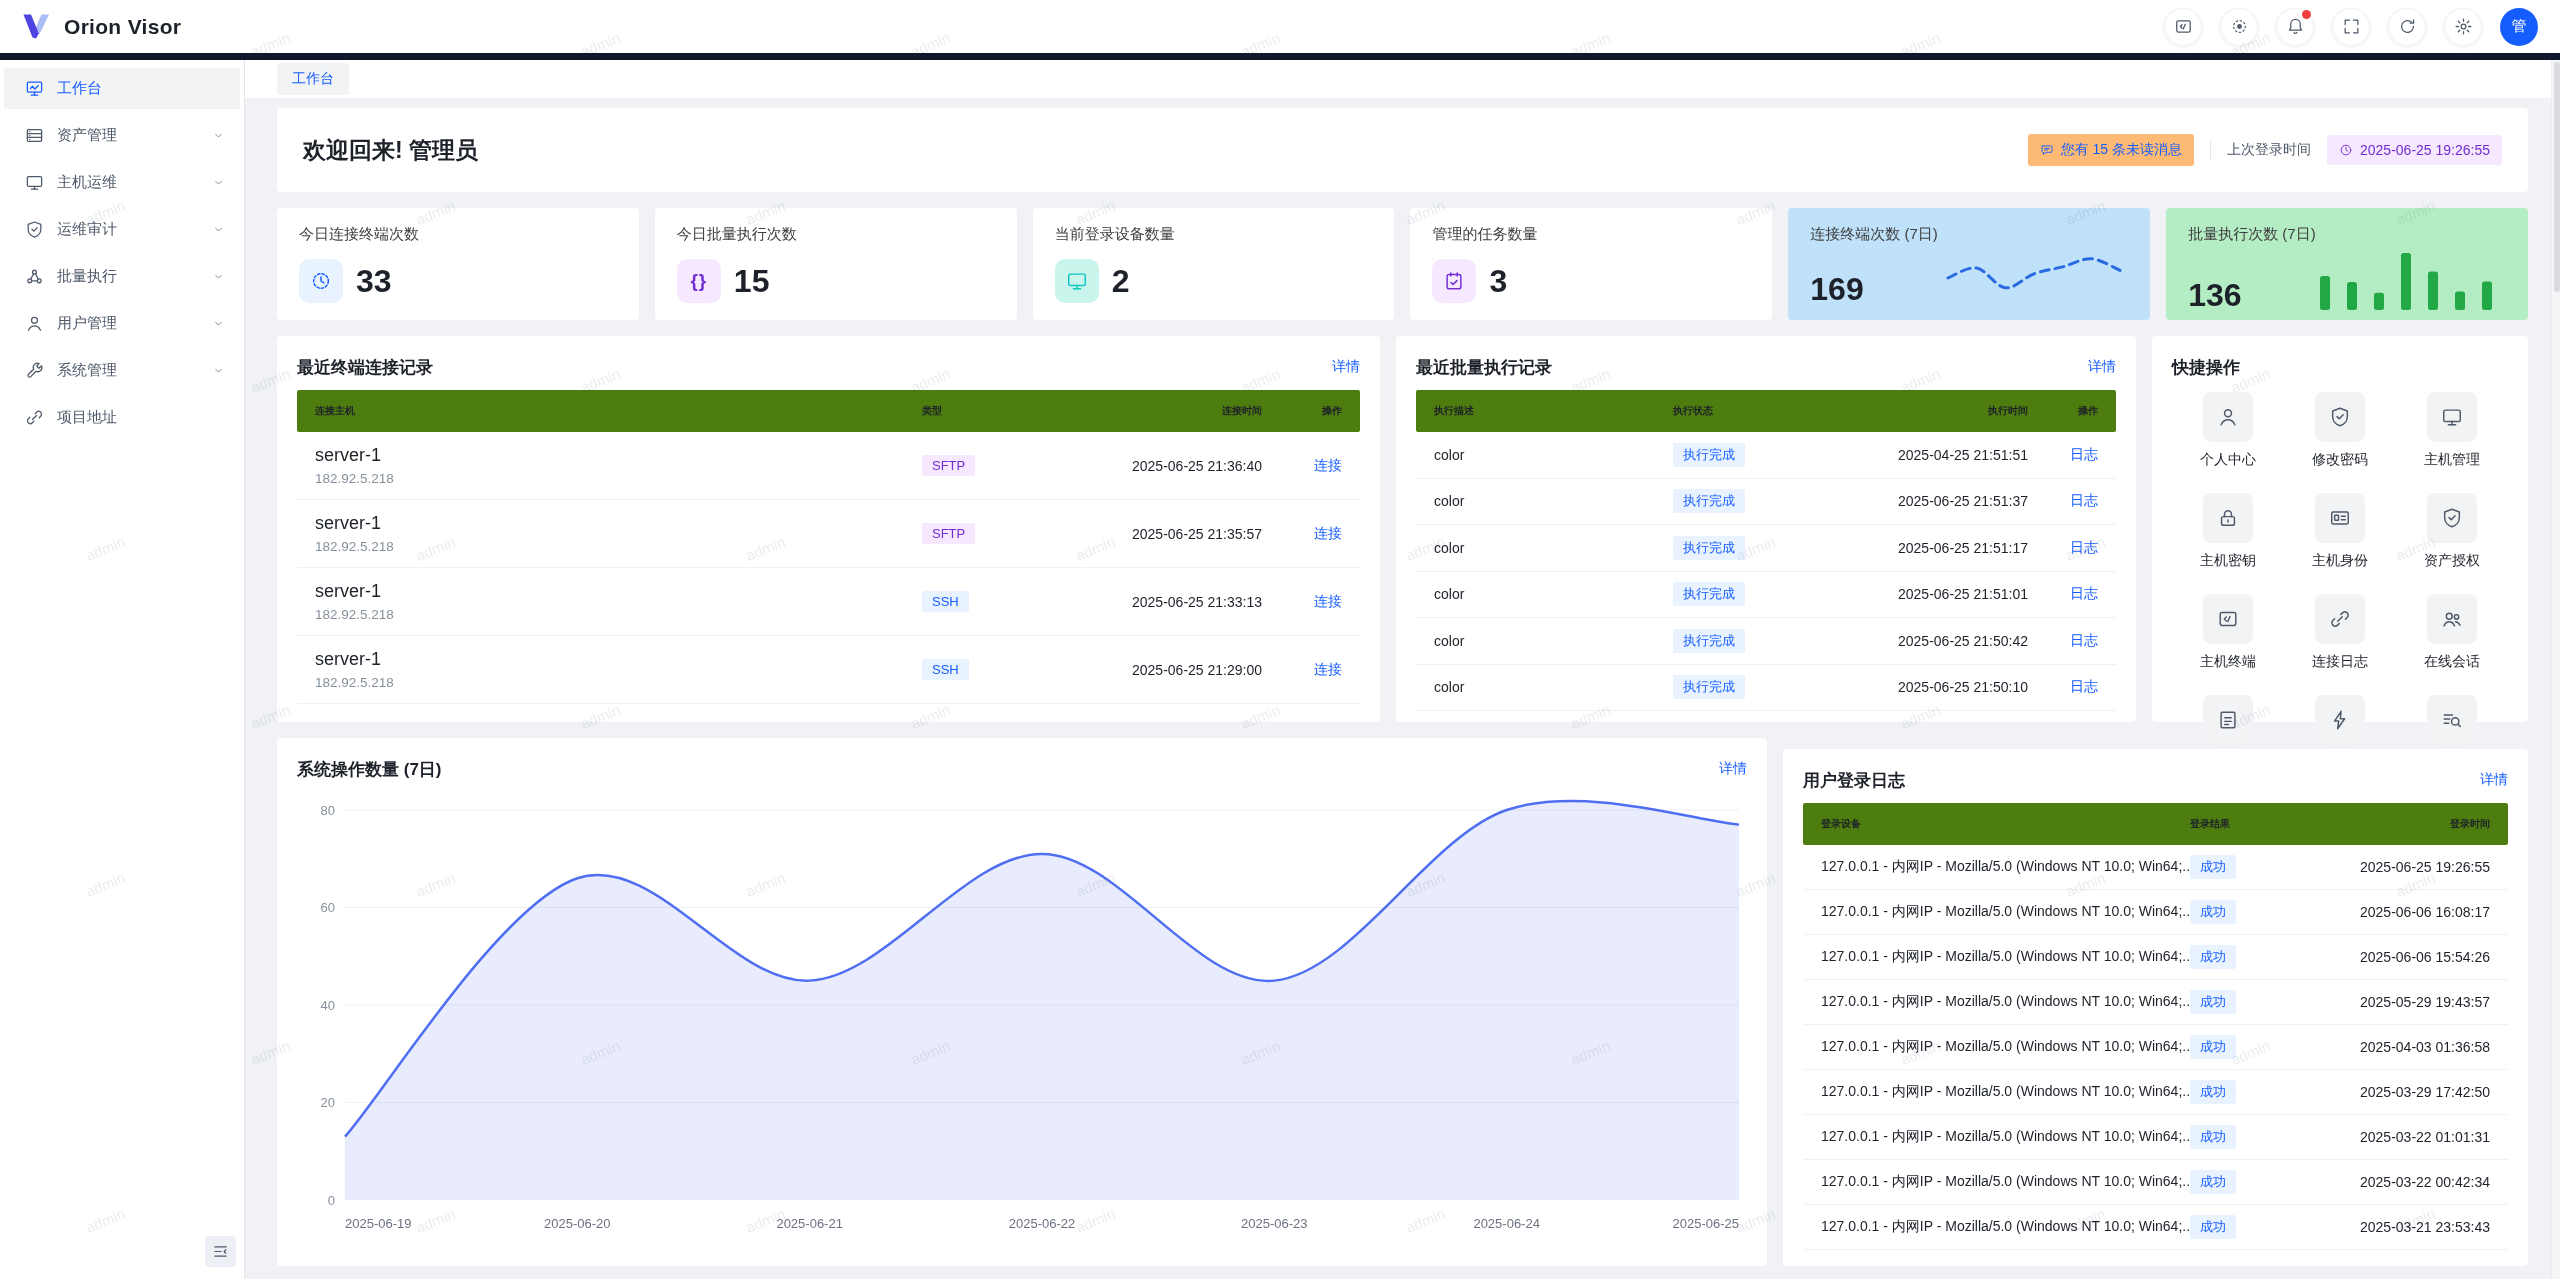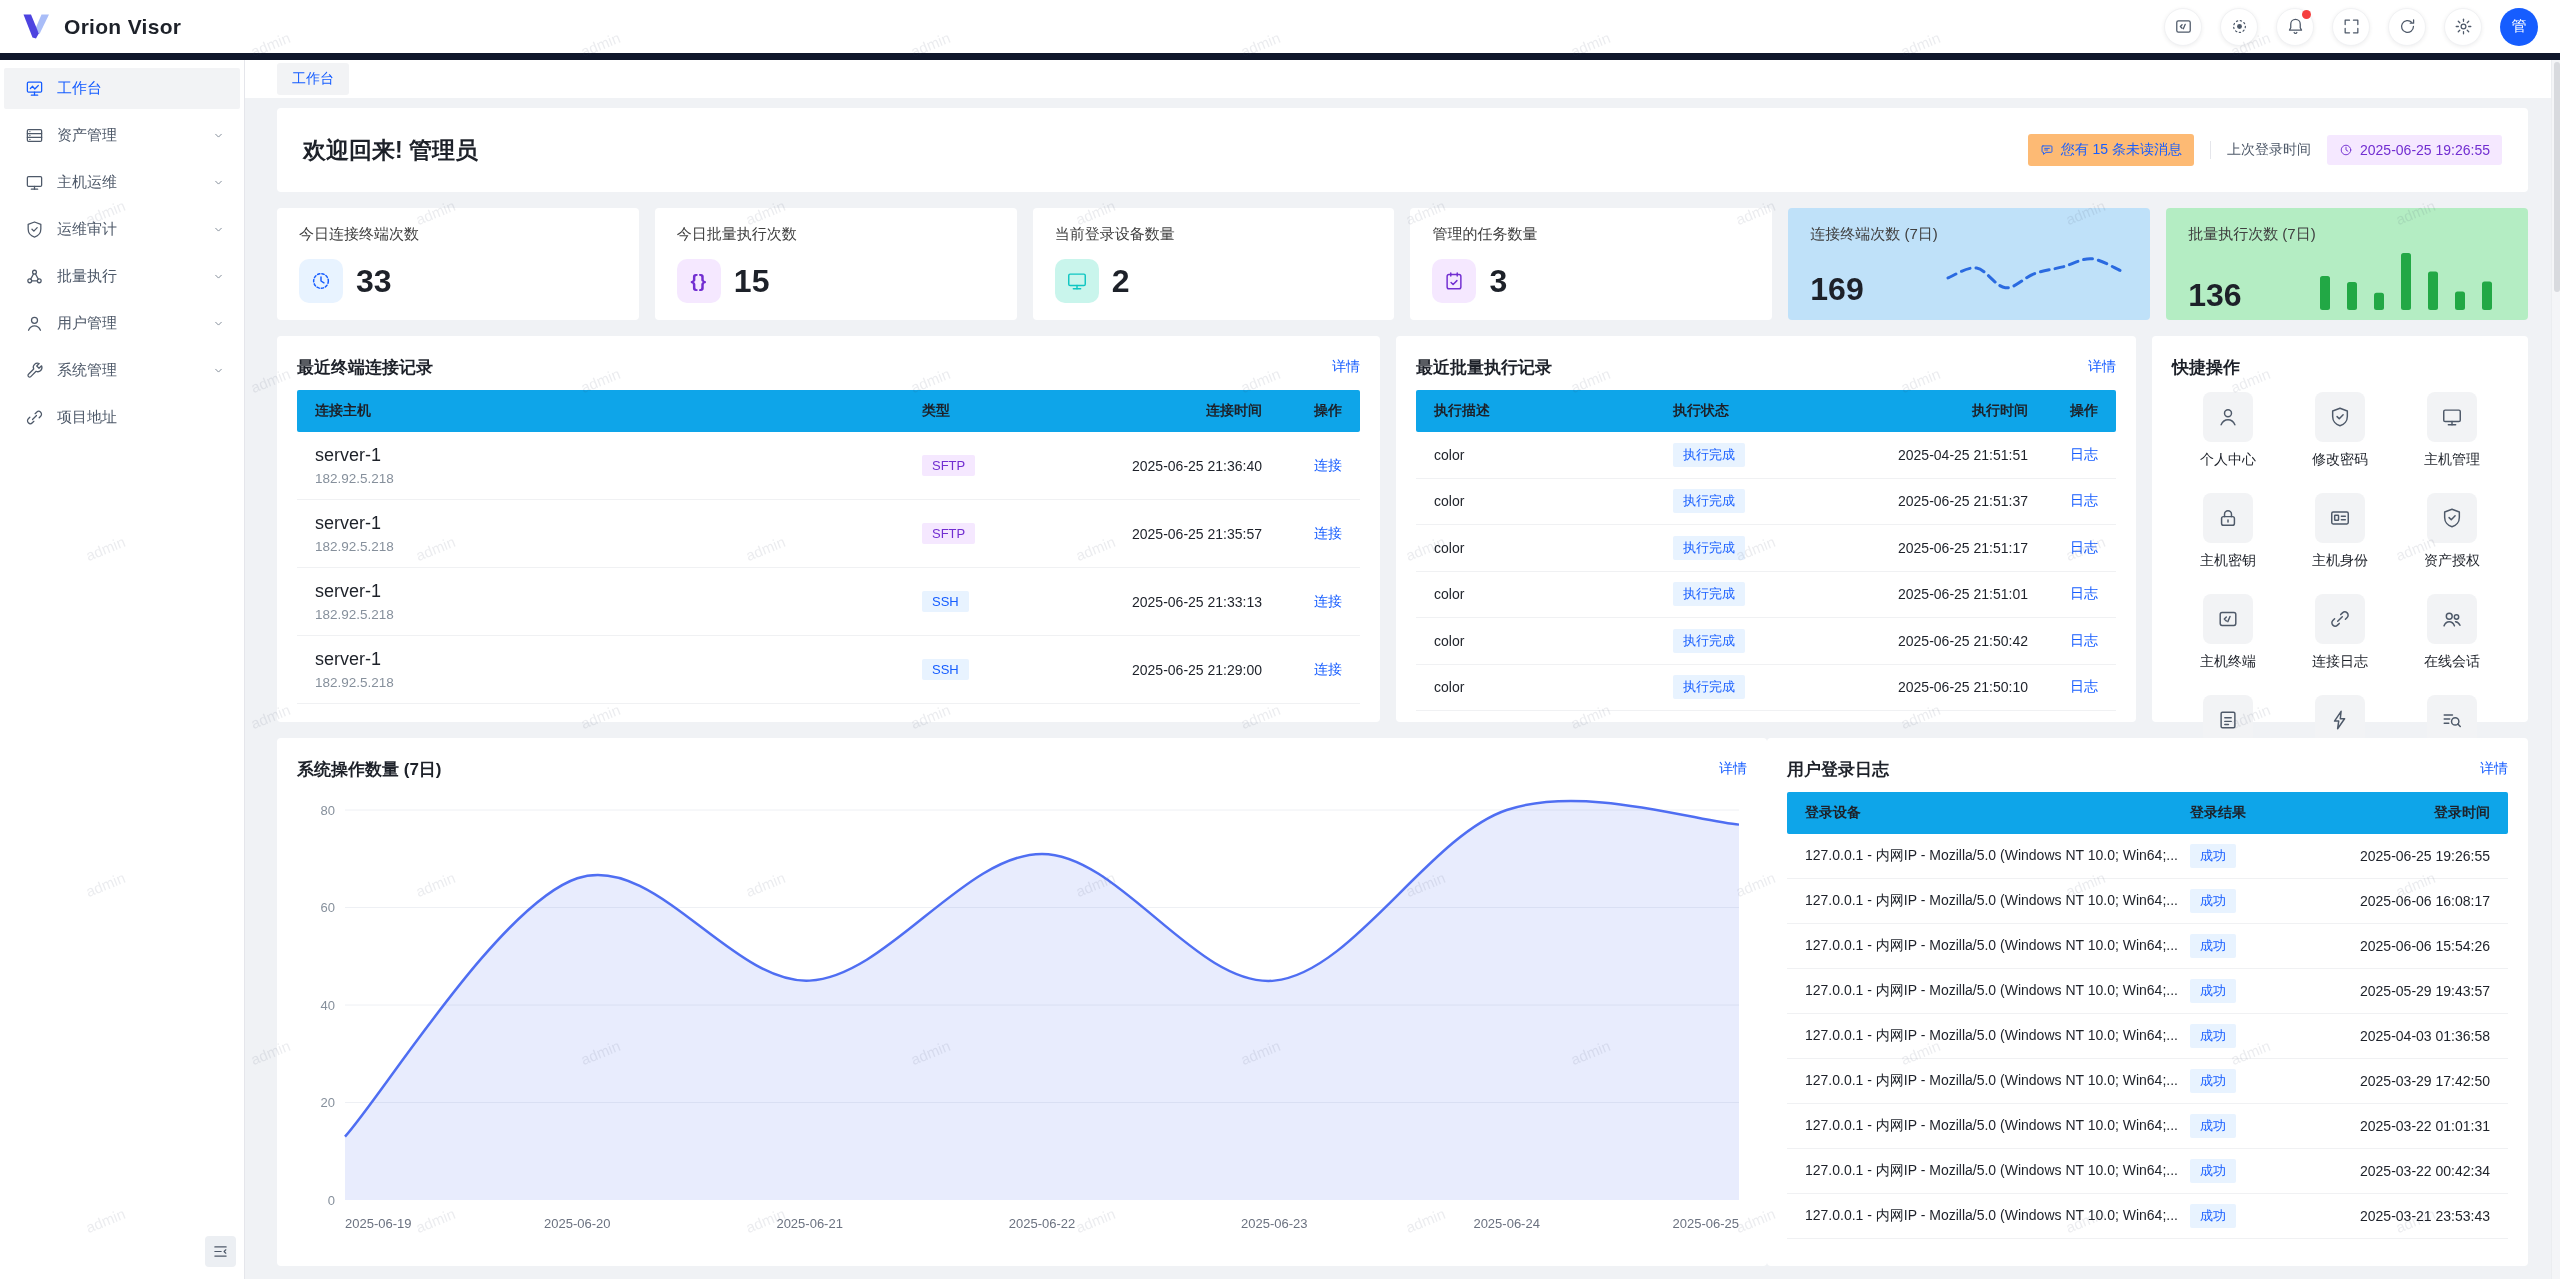--- a/index.html
+++ b/index.html
@@ -58,35 +58,35 @@
   .ico-purple{background:#f5e8ff;color:#722ed1;}
   .ico-teal{background:#c9f5ec;color:#0fc6c2;}
   .brace{font-size:19px;font-weight:700;letter-spacing:1px;}
   .stat-card.c-blue{background:#bfe1f9;display:flex;flex-direction:column;}
   .stat-card.c-green{background:#b4edc3;display:flex;flex-direction:column;}
   .spark-wrap{display:flex;align-items:flex-end;justify-content:space-between;flex:1;}
   .spark-wrap .stat-value{margin-bottom:2px;}
 
   
   .mid-row{display:flex;gap:16px;margin-top:16px;height:386px;}
-  .bottom-row{display:flex;margin-top:16px;height:528px;}
+  .bottom-row{display:flex;gap:16px;margin-top:16px;height:528px;align-items:flex-end;}
   .panel{background:#fff;border-radius:4px;padding:16px 20px;}
   .panel-head{display:flex;align-items:center;justify-content:space-between;height:30px;margin-bottom:8px;}
   .panel-title{font-size:17px;font-weight:600;}
   .detail-link{color:#165dff;font-size:14px;}
 
   .p-terminal{width:1103px;flex:none;}
   .p-batch{width:740px;flex:none;}
   .p-quick{flex:1;}
   .p-chart{width:1490px;flex:none;}
   .p-login{flex:1;min-width:0;}
 
   
   .tbl{width:100%;}
-  .tbl .thead{display:flex;align-items:center;background:#0ea5e9;height:42px;font-size:14px;font-weight:600;color:#1d2129;border-radius:2px;padding:0 18px;}
+  .tbl .thead{display:flex;align-items:center;background:#4d7c0f;height:42px;font-size:10px;font-weight:600;color:#1d2129;border-radius:2px;padding:0 18px;}
   .tbl .trow{display:flex;align-items:center;border-bottom:1px solid #f0f1f3;padding:0 18px;font-size:14px;}
   .c-flex{flex:1;min-width:0;}
   .c-type{width:120px;}
   .c-time{width:220px;text-align:right;}
   .c-op{width:80px;text-align:right;}
   .c-status{width:150px;}
   .c-time2{width:205px;text-align:right;}
   .c-op2{width:70px;text-align:right;}
   .c-result{width:110px;}
   .c-ltime{width:190px;text-align:right;}

